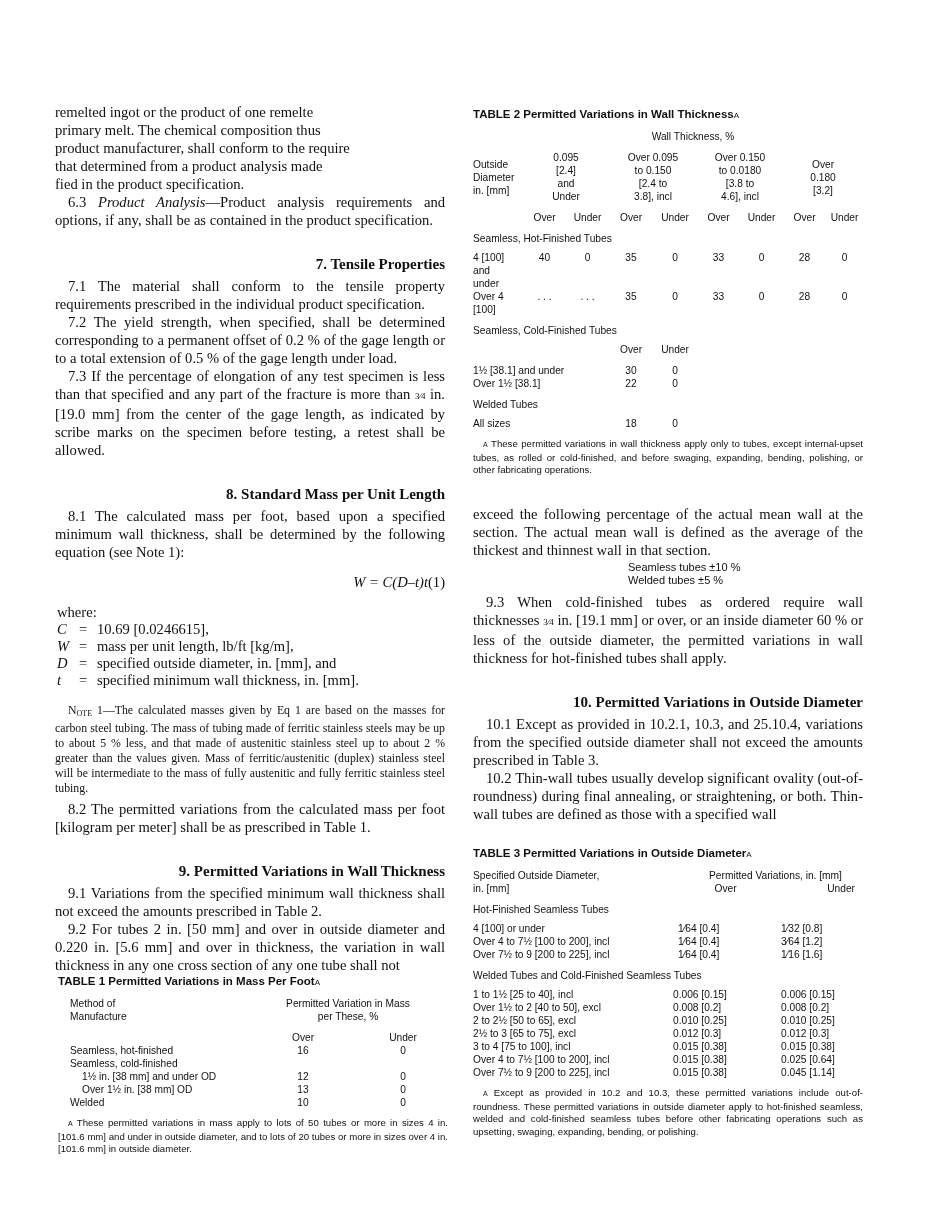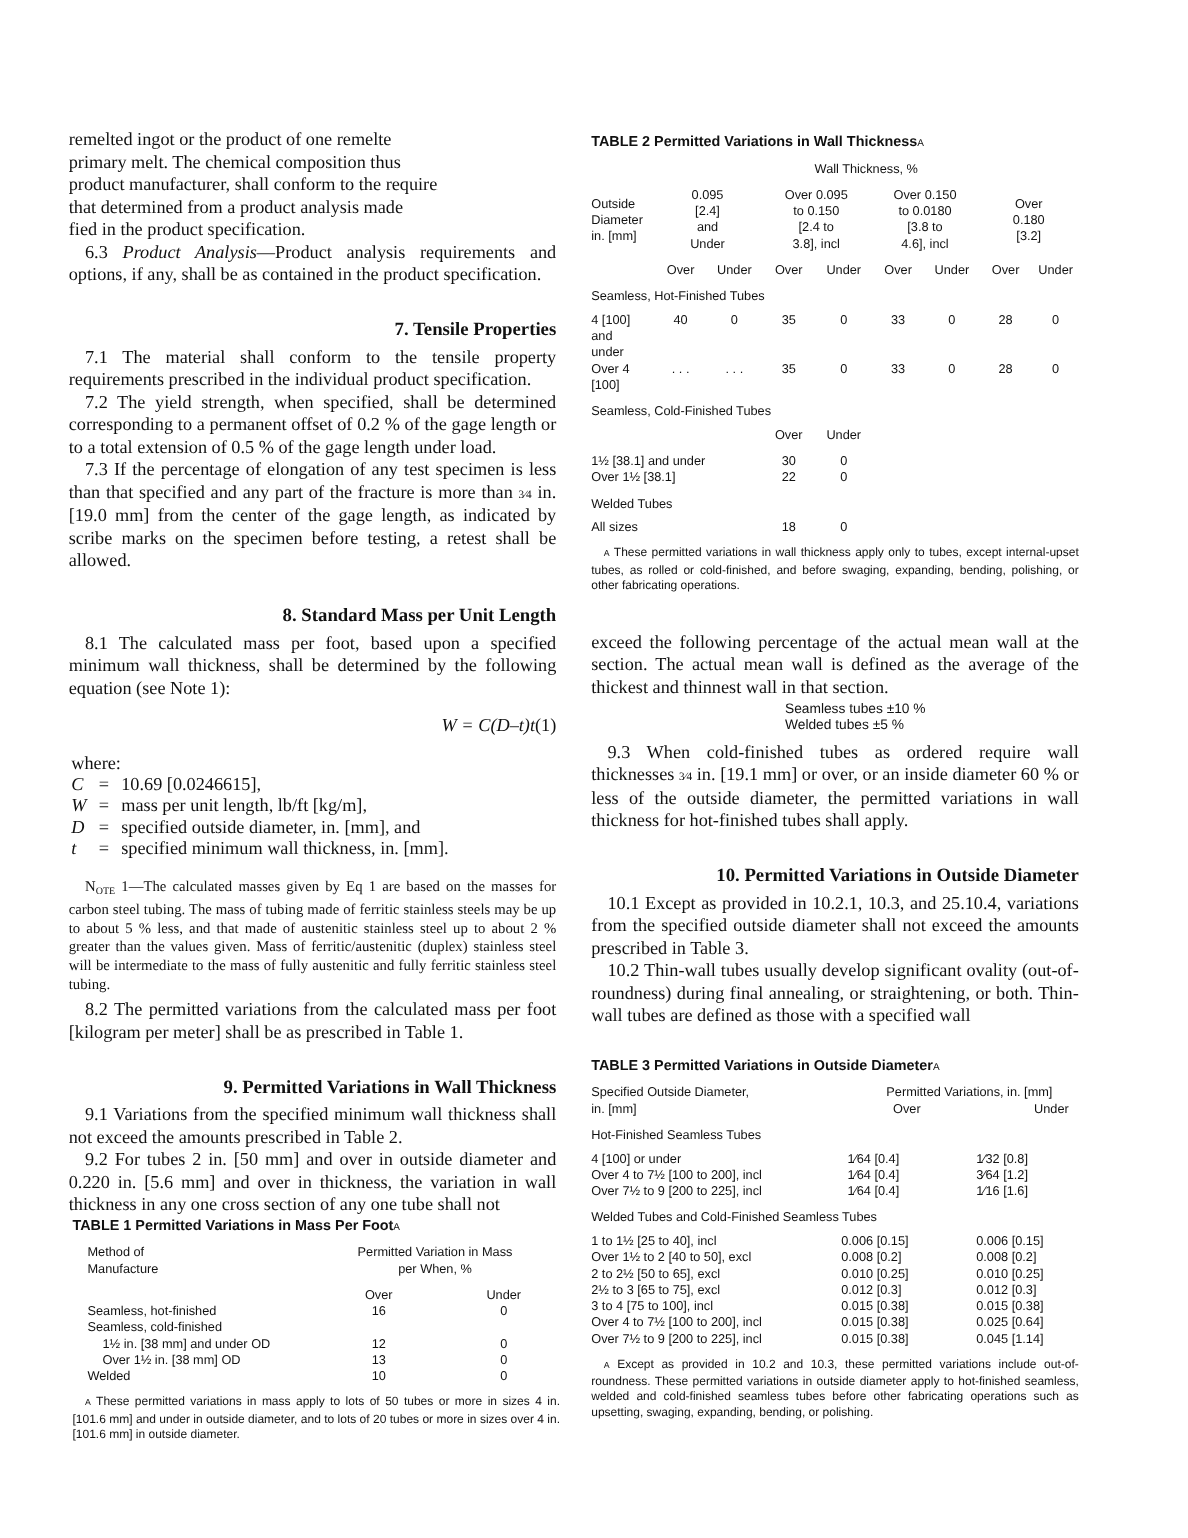--- a/index.html
+++ b/index.html
@@ -102,21 +102,21 @@
         <col>
       </colgroup>
     <tbody>
         <tr>
       <td style="padding-left:12px;">
             <div>Method of</div>
             <div>Manufacture</div>
           </td>
       <td colspan="2" class="c">
             <div>Permitted Variation in Mass</div>
-            <div>per When, %</div>
+            <div>per These, %</div>
           </td>
     </tr>
     <tr>
           <td style="padding-top:8px"></td>
           <td class="c" style="padding-top:8px">Over</td>
           <td class="c" style="padding-top:8px">Under</td>
         </tr>
     <tr>
           <td style="padding-left:12px">Seamless, hot-finished</td>
           <td class="c">16</td>

